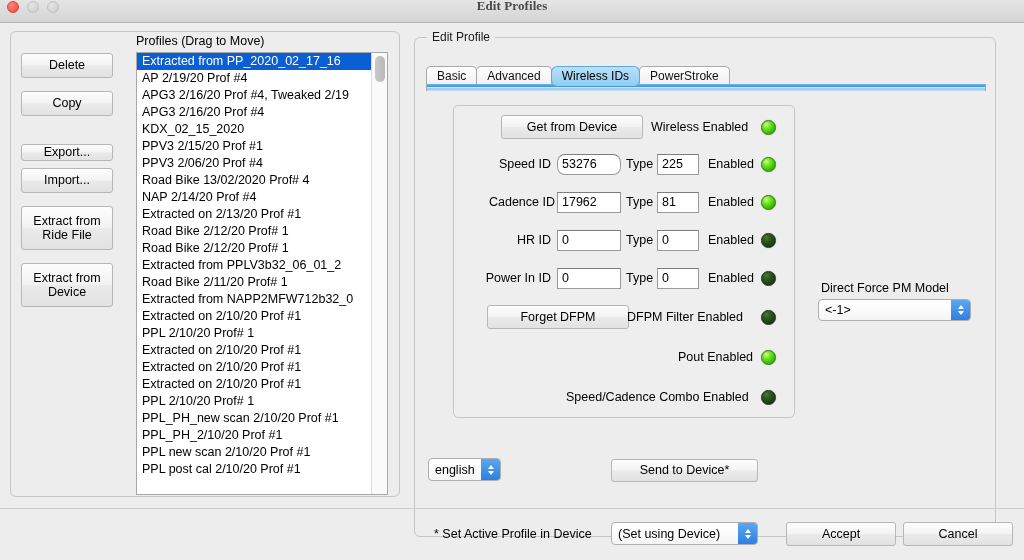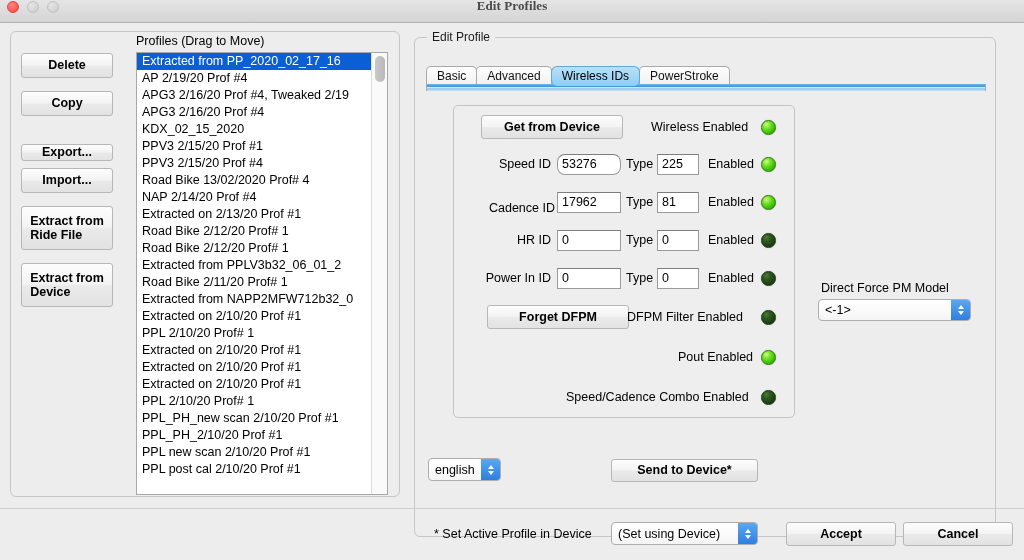--- a/index.html
+++ b/index.html
@@ -81,29 +81,29 @@
   }
 
   
   .btn {
     background: linear-gradient(to bottom, #fdfdfd 0%, #f3f3f3 48%, #eaeaea 52%, #e2e2e2 100%);
     border: 1px solid #b7b7b7;
     border-radius: 3px;
     font-family: "Liberation Sans", sans-serif;
     font-size: 12.5px;
     color: #000;
+    text-align: center;
     box-sizing: border-box;
     display: flex;
     align-items: center;
     justify-content: center;
     line-height: 1.15;
     padding: 0 4px;
     cursor: default;
     user-select: none;
-    font-weight: bold;
   }
 
   
   .sidebtn {
     position: absolute;
     left: 21px;
     width: 92px;
   }
 
   
@@ -350,21 +350,21 @@
 
 <div class="list-label">Profiles (Drag to Move)</div>
 <div class="listbox">
   <div class="list-inner" id="profiles-list">
       <div class="list-row selected">Extracted from PP_2020_02_17_16</div>
       <div class="list-row">AP 2/19/20 Prof #4</div>
       <div class="list-row">APG3 2/16/20 Prof #4, Tweaked 2/19</div>
       <div class="list-row">APG3 2/16/20 Prof #4</div>
       <div class="list-row">KDX_02_15_2020</div>
       <div class="list-row">PPV3 2/15/20 Prof #1</div>
-      <div class="list-row">PPV3 2/15/20 Prof #4</div>
+      <div class="list-row">PPV3 2/06/20 Prof #4</div>
       <div class="list-row">Road Bike 13/02/2020 Prof# 4</div>
       <div class="list-row">NAP 2/14/20 Prof #4</div>
       <div class="list-row">Extracted on 2/13/20 Prof #1</div>
       <div class="list-row">Road Bike 2/12/20 Prof# 1</div>
       <div class="list-row">Road Bike 2/12/20 Prof# 1</div>
       <div class="list-row">Extracted from PPLV3b32_06_01_2</div>
       <div class="list-row">Road Bike 2/11/20 Prof# 1</div>
       <div class="list-row">Extracted from NAPP2MFW712b32_0</div>
       <div class="list-row">Extracted on 2/10/20 Prof #1</div>
       <div class="list-row">PPL 2/10/20 Prof# 1</div>
@@ -389,38 +389,38 @@
     <div class="tab"><span>Basic</span></div>
     <div class="tab"><span>Advanced</span></div>
     <div class="tab active"><span>Wireless IDs</span></div>
     <div class="tab"><span>PowerStroke</span></div>
   </div>
   <div class="tab-underline" style="width:558px;"></div>
 
   <div class="inner-panel" style="left:38px; top:67px; width:342px; height:313px;">
 
     <div class="frow" style="left:0; top:10px; width:342px;">
-      <div class="btn" style="position:absolute; left:27px; width:142px; height:24px;">
+      <div class="btn" style="position:absolute; left:47px; width:142px; height:24px;">
         <span>Get from Device</span>
       </div>
       <span class="enabled-label" style="position:absolute; left:197px; top:4px;">Wireless Enabled</span>
       <span class="led on" style="position:absolute; left:307px; top:4px;"></span>
     </div>
 
     <div class="frow" style="left:0; top:47px; width:342px;">
       <span class="flabel" style="position:absolute; left:0; top:4px; width:97px;">Speed ID</span>
       <input class="tfield" type="text" style="position: absolute; left: 103px; width: 64px; border-radius: 8px;" value="53276">
       <span class="type-label" style="position:absolute; left:172px; top:4px;">Type</span>
       <input class="tfield" type="text" style="position: absolute; left: 203px; width: 42px;" value="225">
       <span class="enabled-label" style="position:absolute; left:254px; top:4px;">Enabled</span>
       <span class="led on" style="position:absolute; left:307px; top:4px;"></span>
     </div>
 
     <div class="frow" style="left:0; top:85px; width:342px;">
-      <span class="flabel" style="position:absolute; left:4px; top:4px; width:97px;margin-top:6px;">Cadence ID</span>
+      <span class="flabel" style="position:absolute; left:4px; top:4px; width:97px;">Cadence ID</span>
       <input class="tfield" type="text" style="position: absolute; left: 103px; width: 64px;" value="17962">
       <span class="type-label" style="position:absolute; left:172px; top:4px;">Type</span>
       <input class="tfield" type="text" style="position: absolute; left: 203px; width: 42px;" value="81">
       <span class="enabled-label" style="position:absolute; left:254px; top:4px;">Enabled</span>
       <span class="led on" style="position:absolute; left:307px; top:4px;"></span>
     </div>
 
     <div class="frow" style="left:0; top:123px; width:342px;">
       <span class="flabel" style="position:absolute; left:0; top:4px; width:97px;">HR ID</span>
       <input class="tfield" type="text" style="position: absolute; left: 103px; width: 64px;" value="0">

